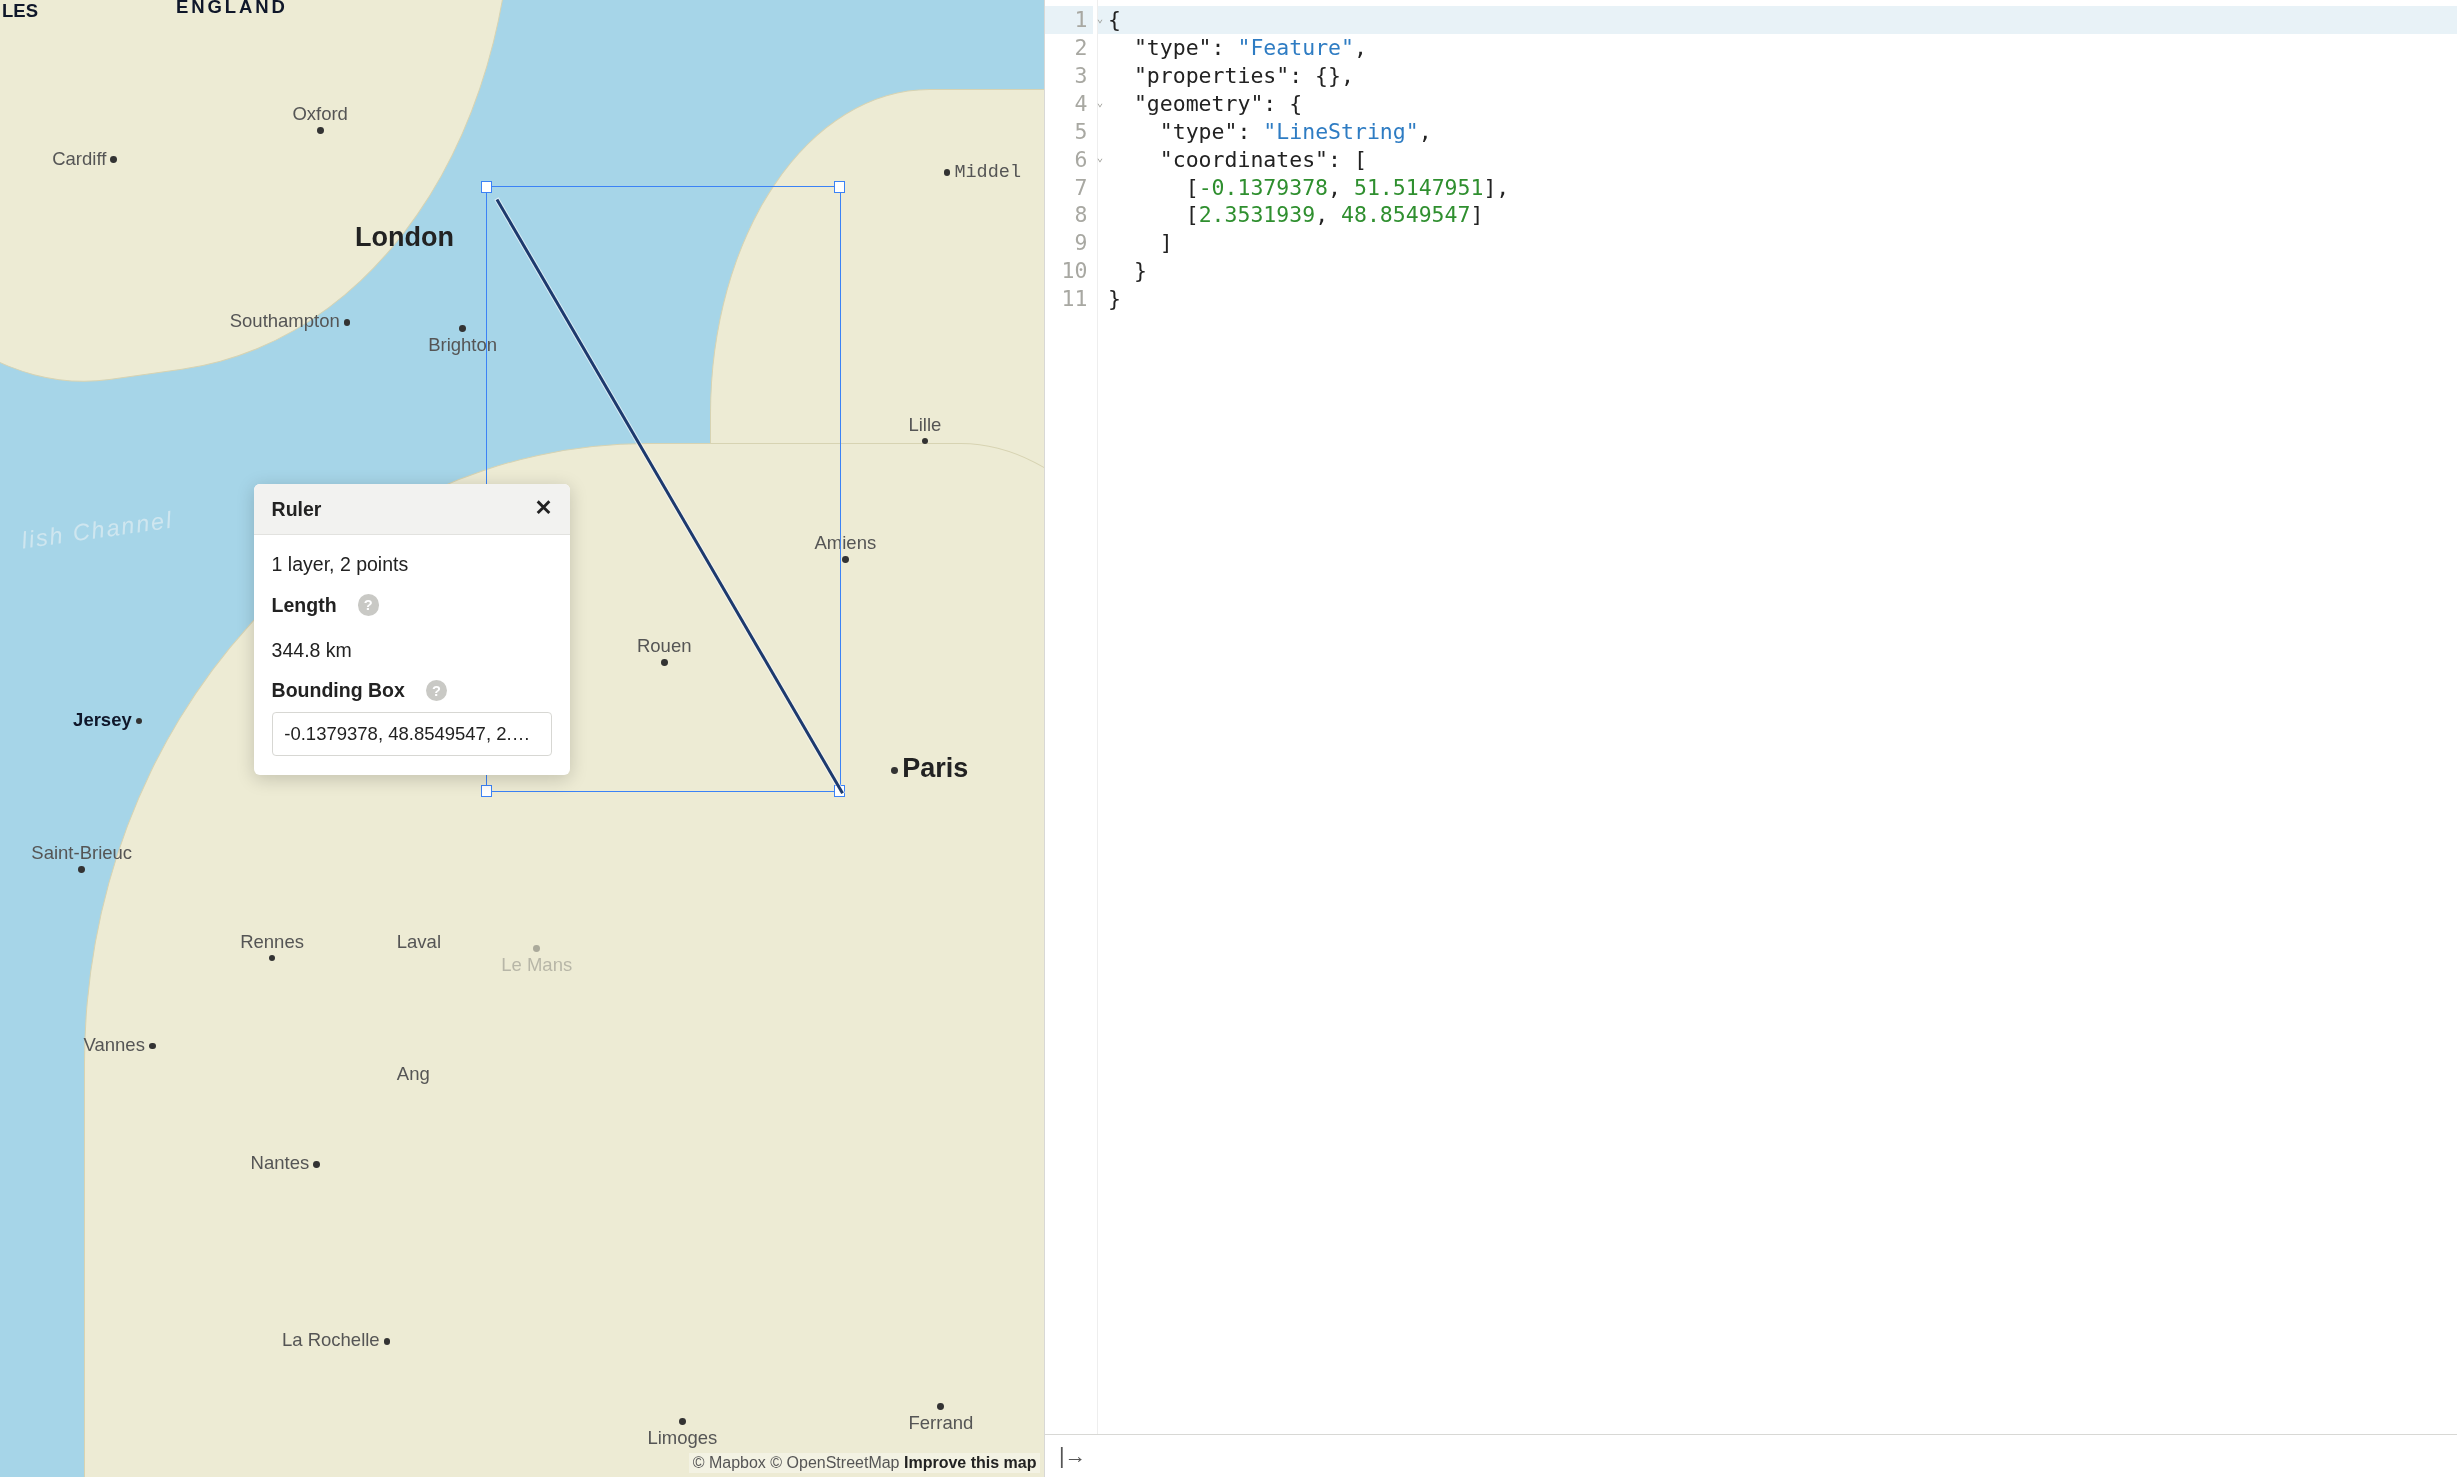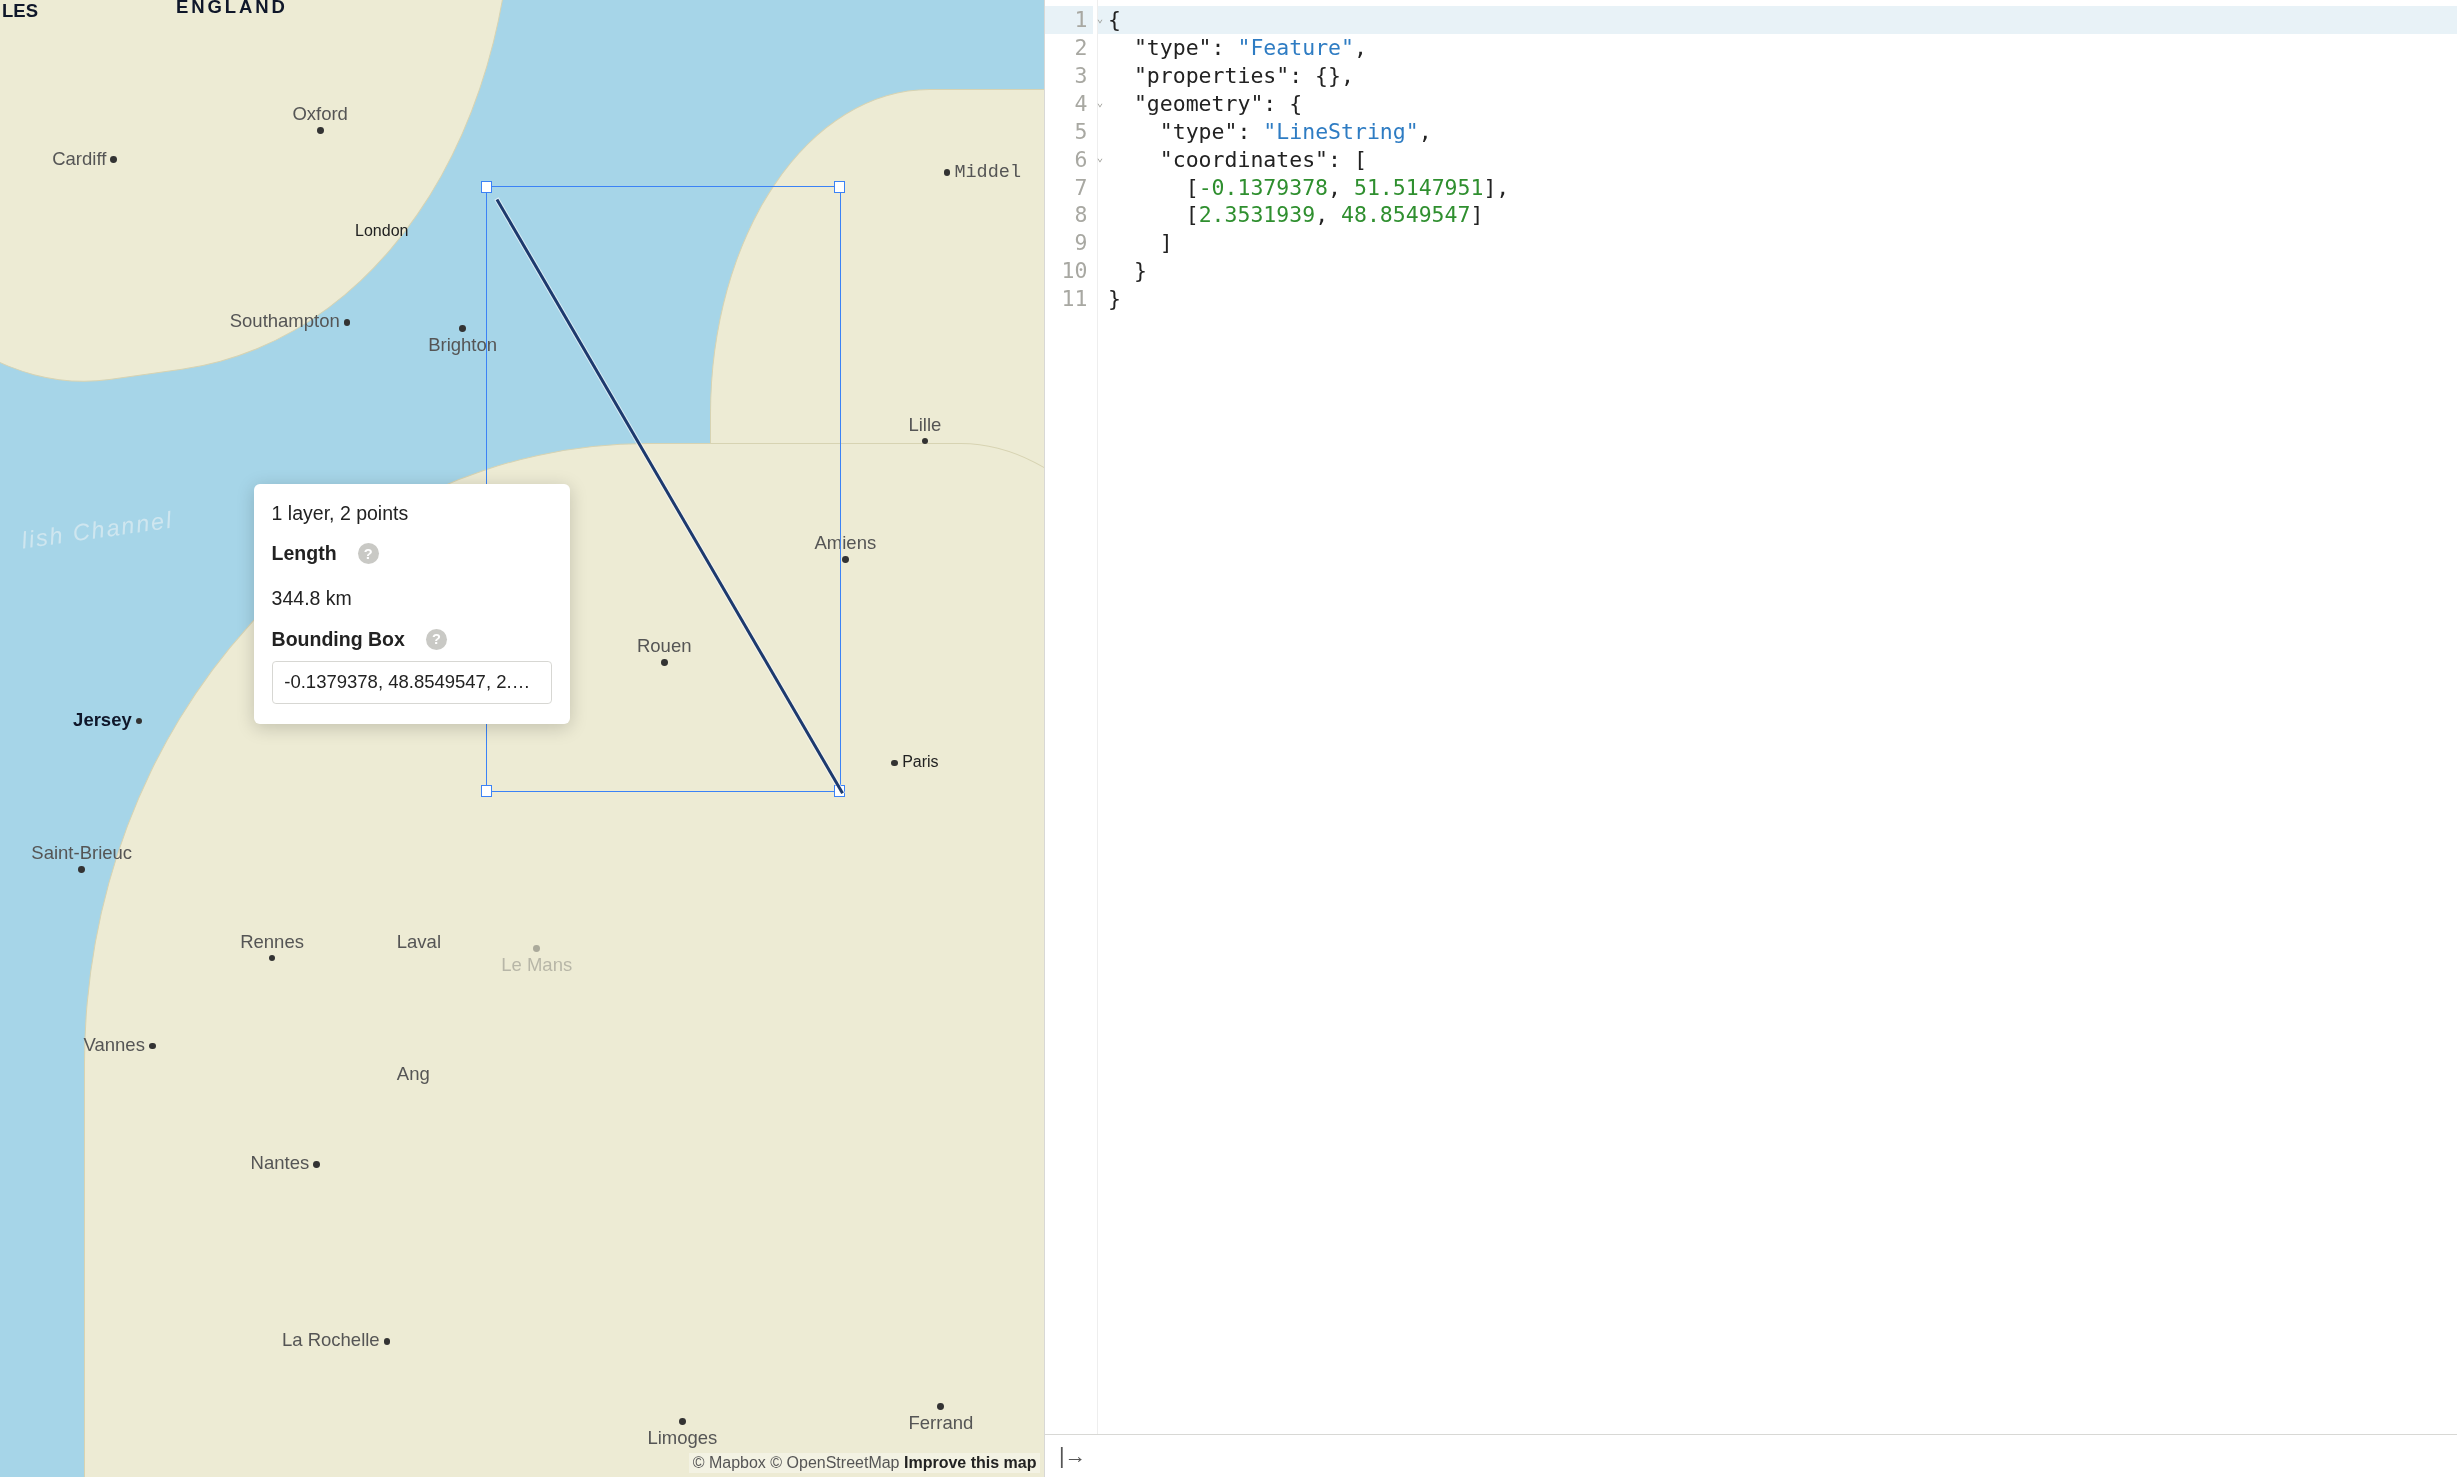--- a/index.html
+++ b/index.html
@@ -23,21 +23,21 @@
   .land-uk   { left: -20%; top: -35%; width: 70%; height: 60%; border-radius: 30% 40% 55% 35% / 35% 30% 60% 40%; transform: rotate(-8deg); }
   .land-fr   { left: 8%;  top: 30%;  width: 120%; height: 120%; border-radius: 45% 30% 20% 20% / 35% 55% 20% 20%; }
   .land-be   { left: 68%; top: 6%;   width: 60%; height: 40%; border-radius: 35% 20% 20% 55% / 55% 20% 20% 40%; }
 
   .map-label {
     position: absolute;
     font-size: 18.5px;
     color: #555;
     white-space: nowrap;
   }
-  .map-label.big  { font-weight: 400; color: #222; font-size: 16px; }
+  .map-label.big  { font-weight: 700; color: #222; font-size: 27px; }
   .map-label.bold { font-weight: 700; color: #0f172a; }
   .map-label .dot {
     display:inline-block; width:6.8px; height:6.8px; background:#333; border-radius:50%;
     vertical-align: middle; margin: 0 3.9px;
   }
   .channel-label {
     position:absolute; left: 2%; top: 35%;
     font-size: 23.4px; color:#cfe6ef; font-style: italic;
     transform: rotate(-8deg); letter-spacing: 2px;
   }
@@ -182,20 +182,24 @@
 
   <div class="bbox" id="bbox" style="left: 46.5%; top: 12.6%; width: 34%; height: 41%;">
     <div class="handle" style="left:-5.9px; top:-5.9px;"></div>
     <div class="handle" style="right:-5.9px; top:-5.9px;"></div>
     <div class="handle" style="left:-5.9px; bottom:-5.9px;"></div>
     <div class="handle" style="right:-5.9px; bottom:-5.9px;"></div>
   </div>
   <div class="ruler-line" id="ruler-line" style="left: 497px; top: 198px; width: 687px; transform: rotate(59.7974deg);"></div>
 
   <div class="ruler-card">
+    <header>
+      <span>Ruler</span>
+      <span class="x">✕</span>
+    </header>
     <div class="body">
       <div>1 layer, 2 points</div>
       <div>
         <div class="row-label">
           <span>Length</span>
           <span class="help">?</span>
         </div>
         <div style="margin-top:22px;">344.8 km</div>
       </div>
       <div>

